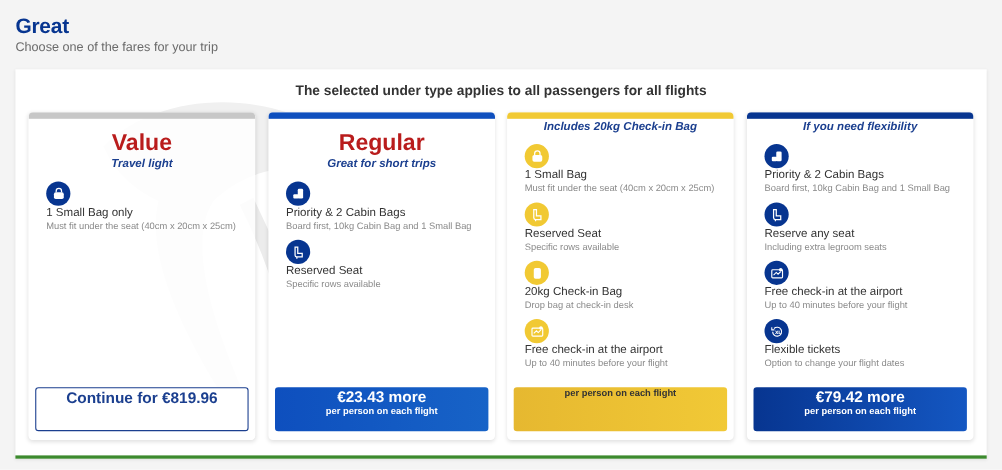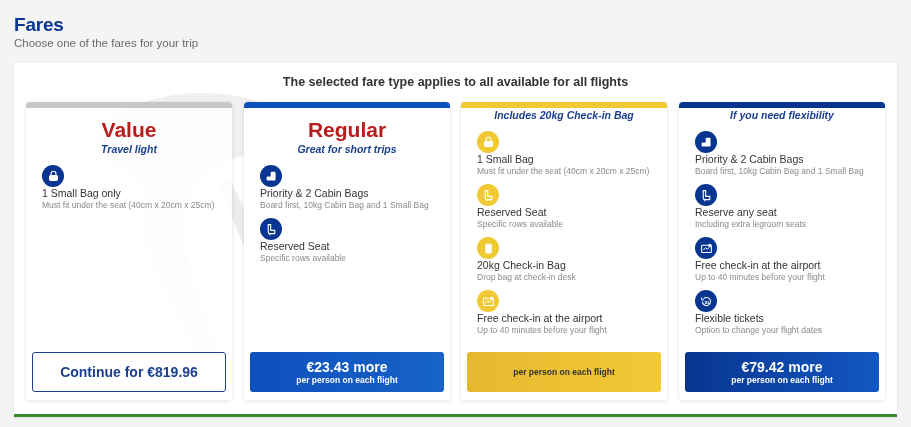--- a/index.html
+++ b/index.html
@@ -14,45 +14,45 @@
   .card .topbar { height: 6px; width: 100%; }
   .card.value { background: rgba(255,255,255,0.85); }
   .card-name { text-align: center; font-size: 21px; font-weight: bold; color: #b91c1c; margin-top: 10px; line-height: 24px; }
   .card-tag { text-align: center; font-size: 10.5px; font-style: italic; font-weight: bold; color: #1b3f8f; margin-top: 1px; }
   .features { margin-top: 9px; padding-left: 16px; padding-right: 8px; }
   .feature { display: flex; align-items: flex-start; margin-bottom: 6px; flex-direction: column; }
   .ficon { width: 22px; height: 22px; border-radius: 50%; flex: 0 0 22px; margin-right: 10px; margin-top: 1px; display: flex; align-items: center; justify-content: center; }
   .ficon svg { width: 13px; height: 13px; }
   .ftext .ft { font-size: 10.5px; color: #333; line-height: 13px; }
   .ftext .fs { font-size: 8.5px; color: #8a8a8a; line-height: 11px; }
-  .btn { position: absolute; left: 6px; right: 6px; bottom: 8px; height: 40px; border-radius: 3px; text-align: center; display: flex; flex-direction: column; justify-content: center; cursor: pointer; }
+  .btn { position: absolute; left: 6px; right: 6px; bottom: 8px; height: 40px; border-radius: 3px; text-align: center; display: flex; flex-direction: column; justify-content: flex-start; cursor: pointer; }
   .btn .main { font-size: 14px; font-weight: bold; line-height: 16px; }
   .btn .sub { font-size: 8.5px; line-height: 11px; font-weight: bold; }
   .btn-value { border: 1px solid #1b3f8f; background: #fff; color: #1b3f8f; }
   .btn-value .main { font-size: 14px; }
   .btn-regular { background: linear-gradient(90deg, #0e4fbe, #1763c7); color: #fff; }
   .btn-plus { background: linear-gradient(90deg, #e6b830, #f1c936); color: #333; }
   .btn-flexi { background: linear-gradient(90deg, #073590, #1457c2); color: #fff; }
   .icon-blue { background: #073590; }
   .icon-yellow { background: #f1c933; }
 </style>
 </head>
 <body>
 
-<div class="page-title">Fares</div>
+<div class="page-title">Great</div>
 <div class="page-sub">Choose one of the fares for your trip</div>
 
 <div class="panel">
   <svg class="watermark" viewBox="0 0 260 300">
     <path d="M20 60 C 60 20, 130 10, 190 30 C 230 45, 250 70, 240 90 C 200 70, 150 80, 120 110 C 100 140, 110 200, 150 290 L 130 290 C 80 210, 60 150, 70 110 C 50 100, 30 85, 20 60 Z" fill="#f0f0f0"></path>
     <path d="M150 110 C 170 150, 190 200, 200 260" stroke="#ececec" stroke-width="14" fill="none"></path>
     <path d="M185 100 C 205 140, 215 180, 220 220" stroke="#ececec" stroke-width="12" fill="none"></path>
   </svg>
 
-  <div class="notice">The selected fare type applies to all available for all flights</div>
+  <div class="notice">The selected under type applies to all passengers for all flights</div>
 
   <div class="card value" style="left:12px;">
     <div class="topbar" style="background:#c7c7c7;"></div>
     <div class="card-name">Value</div>
     <div class="card-tag">Travel light</div>
     <div class="features">
       <div class="feature">
         <span class="ficon icon-blue">
           <svg viewBox="0 0 16 16">
               <path d="M5 6 V4.5 a3 3 0 0 1 6 0 V6" stroke="#fff" stroke-width="1.4" fill="none"></path>

